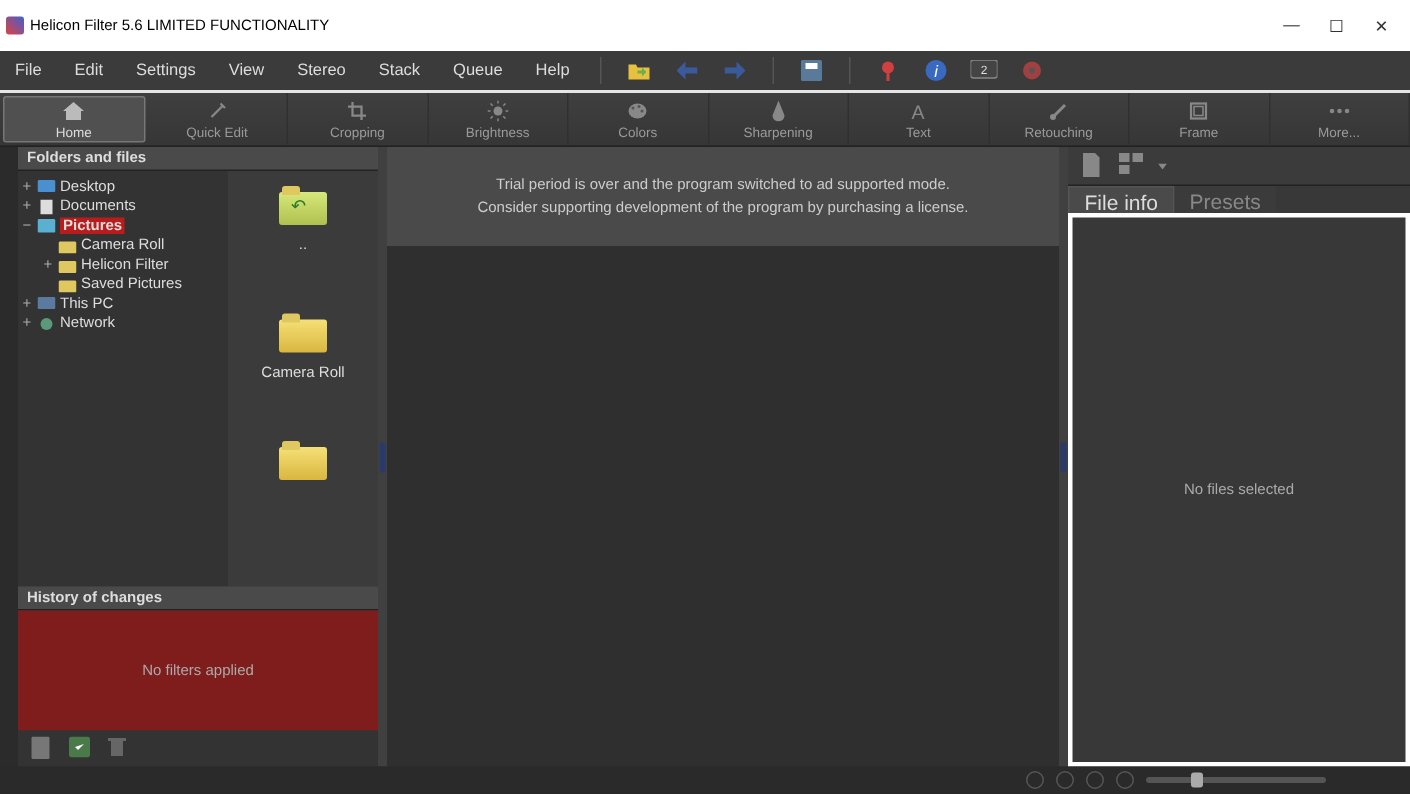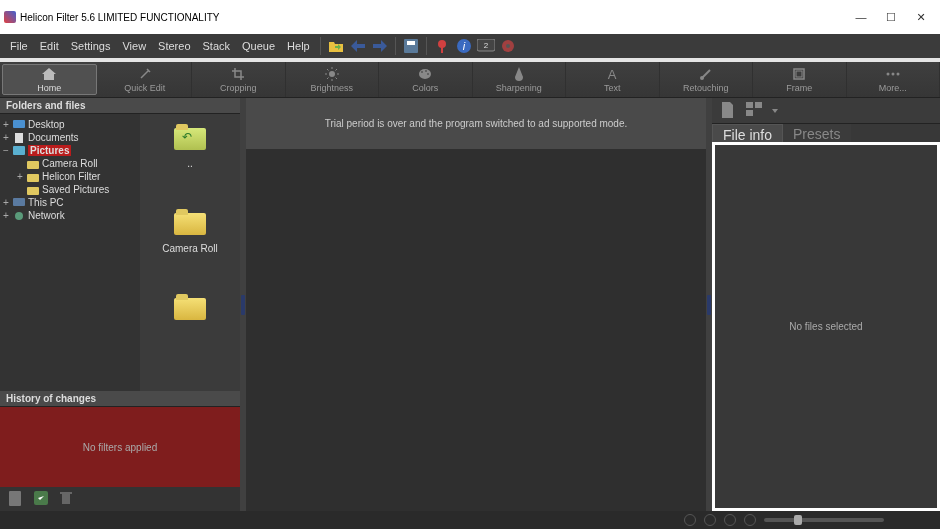--- a/index.html
+++ b/index.html
@@ -1,28 +1,28 @@
 <!DOCTYPE html>
 <html><head>
 <meta charset="utf-8">
 <style>
 * { margin: 0; padding: 0; box-sizing: border-box; font-family: "Segoe UI", Tahoma, sans-serif; }
 body { background: #2b2b2b; width: 940px; height: 529px; overflow: hidden; display: flex; flex-direction: column; }
 .titlebar { height: 34px; background: #fff; display: flex; align-items: center; padding: 0 4px; font-size: 10px; color: #000; }
 .titlebar .spacer { flex: 1; }
 .titlebar .win-btn { width: 30px; text-align: center; font-size: 11px; cursor: pointer; color: #333; }
-.menubar { height: 28px; background: #3b3b3b; display: flex; align-items: center; padding: 0 4px; gap: 0; border-bottom: 4px solid #e5e5e5; }
+.menubar { height: 28px; background: #3b3b3b; display: flex; align-items: center; padding: 0 4px; gap: 10px; border-bottom: 2px solid #e5e5e5; }
 .menubar .m { font-size: 11px; color: #ddd; padding: 2px 6px; cursor: pointer; }
 .menubar .sep { width: 1px; height: 18px; background: #555; margin: 0 4px; }
 .menubar .ticon { width: 22px; height: 22px; display: flex; align-items: center; justify-content: center; cursor: pointer; }
 .ribbon { height: 36px; background: linear-gradient(#3f3f3f,#363636); display: flex; align-items: stretch; border-bottom: 1px solid #222; }
 .ribbon .tab { flex: 1; display: flex; flex-direction: column; align-items: center; justify-content: center; font-size: 9px; color: #9a9a9a; cursor: pointer; border-right: 1px solid #303030; gap: 2px; }
 .ribbon .tab.active { background: #505050; color: #ddd; border: 1px solid #777; margin: 2px; border-radius: 2px; }
 .ribbon .tab .ri { width: 14px; height: 14px; display: flex; align-items: center; justify-content: center; }
-.content { flex: 1; display: flex; min-height: 0; }
+.content { flex: 1; display: flex; min-height: 0; padding-left: 12px; }
 .left { width: 240px; display: flex; flex-direction: column; background: #383838; }
 .panel-head { font-size: 10px; color: #ddd; background: #4a4a4a; padding: 2px 6px; border-bottom: 1px solid #222; font-weight: bold; }
 .folders { flex: 1; display: flex; overflow: hidden; }
 .tree { width: 140px; background: #333; font-size: 10px; color: #ddd; padding: 4px 2px; overflow: auto; }
 .tree-row { display: flex; align-items: center; gap: 3px; padding: 1px 0; cursor: pointer; white-space: nowrap; }
 .tree-row .exp { width: 8px; text-align: center; color: #aaa; }
 .tree-row .tico { width: 12px; height: 10px; }
 .tree-row.sel span:last-child { background: #b91c1c; padding: 0 2px; font-weight: bold; }
 .thumbs { flex: 1; background: #3b3b3b; overflow: auto; display: flex; flex-direction: column; align-items: center; padding: 10px 0; gap: 40px; }
 .thumb { display: flex; flex-direction: column; align-items: center; gap: 8px; font-size: 10px; color: #ddd; cursor: pointer; }
@@ -325,20 +325,21 @@
     </div>
   </div>
 
   <div class="splitter">
       <div class="grip"></div>
     </div>
 
   <div class="center">
     <div class="trial-bar">
       <div>Trial period is over and the program switched to ad supported mode.</div>
+      <div>Consider supporting development of the program by purchasing a license.</div>
     </div>
     <div class="view-area"></div>
   </div>
 
   <div class="splitter">
       <div class="grip"></div>
     </div>
 
   <div class="right">
     <div class="right-toolbar">

